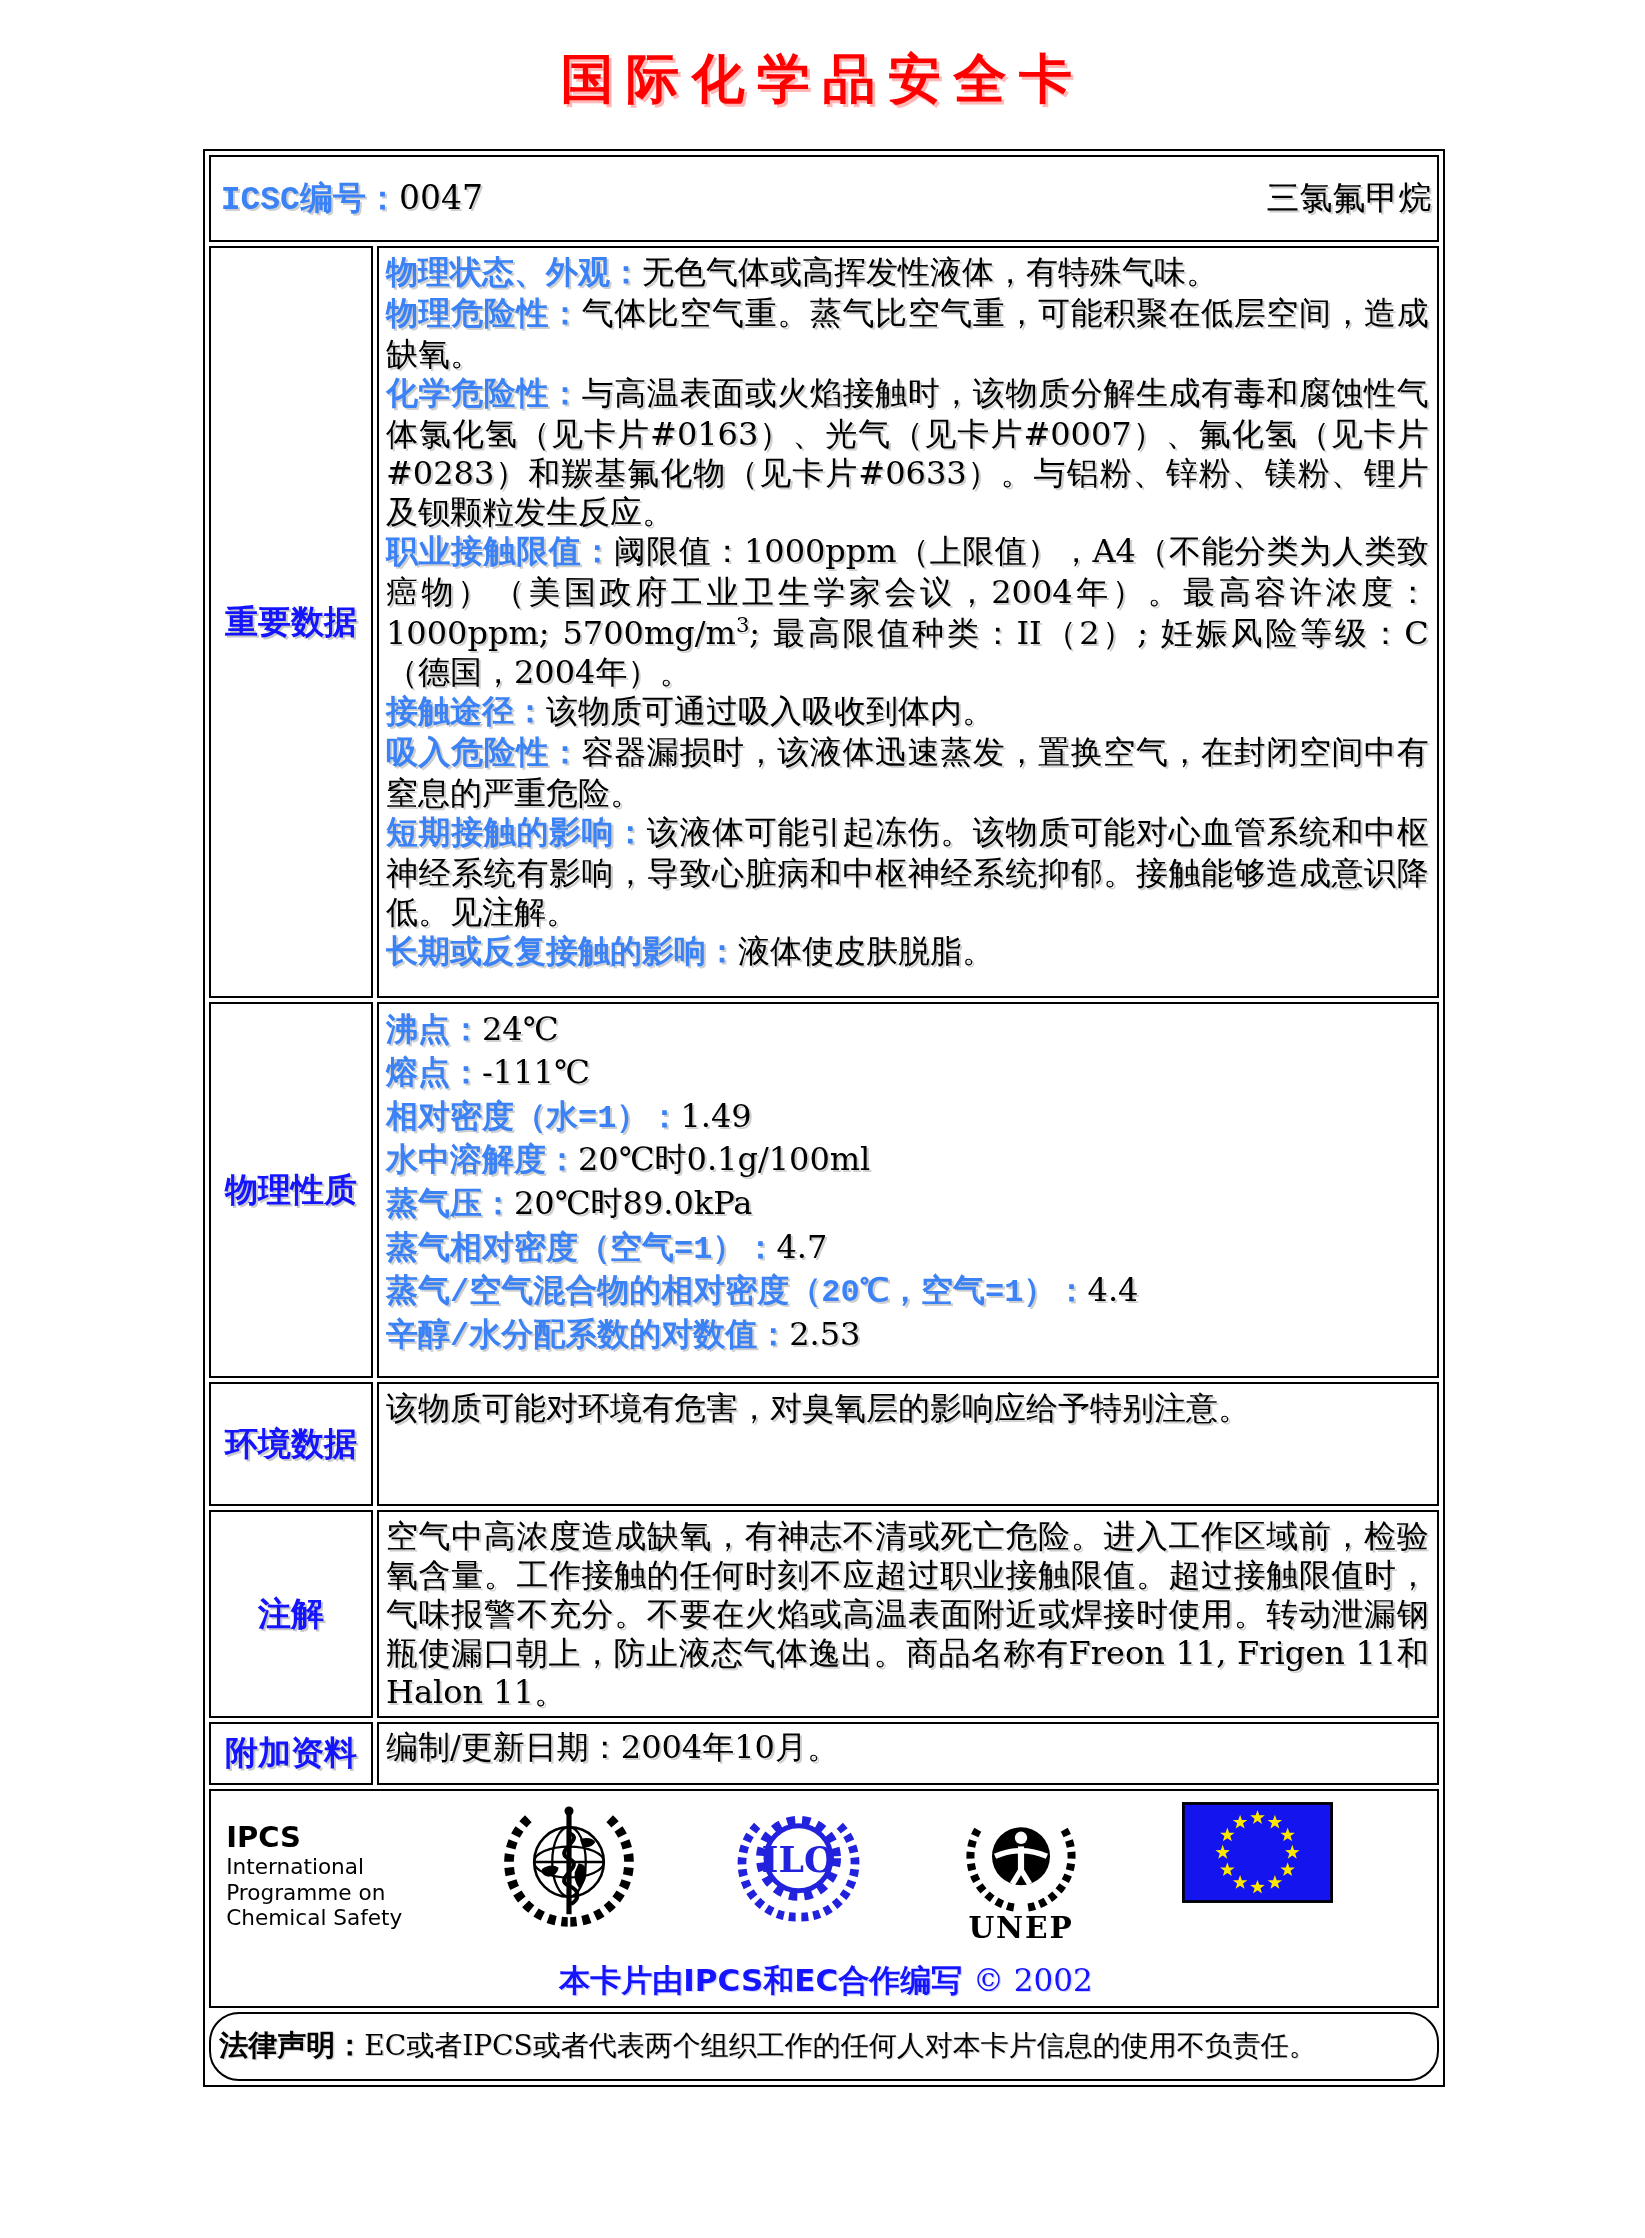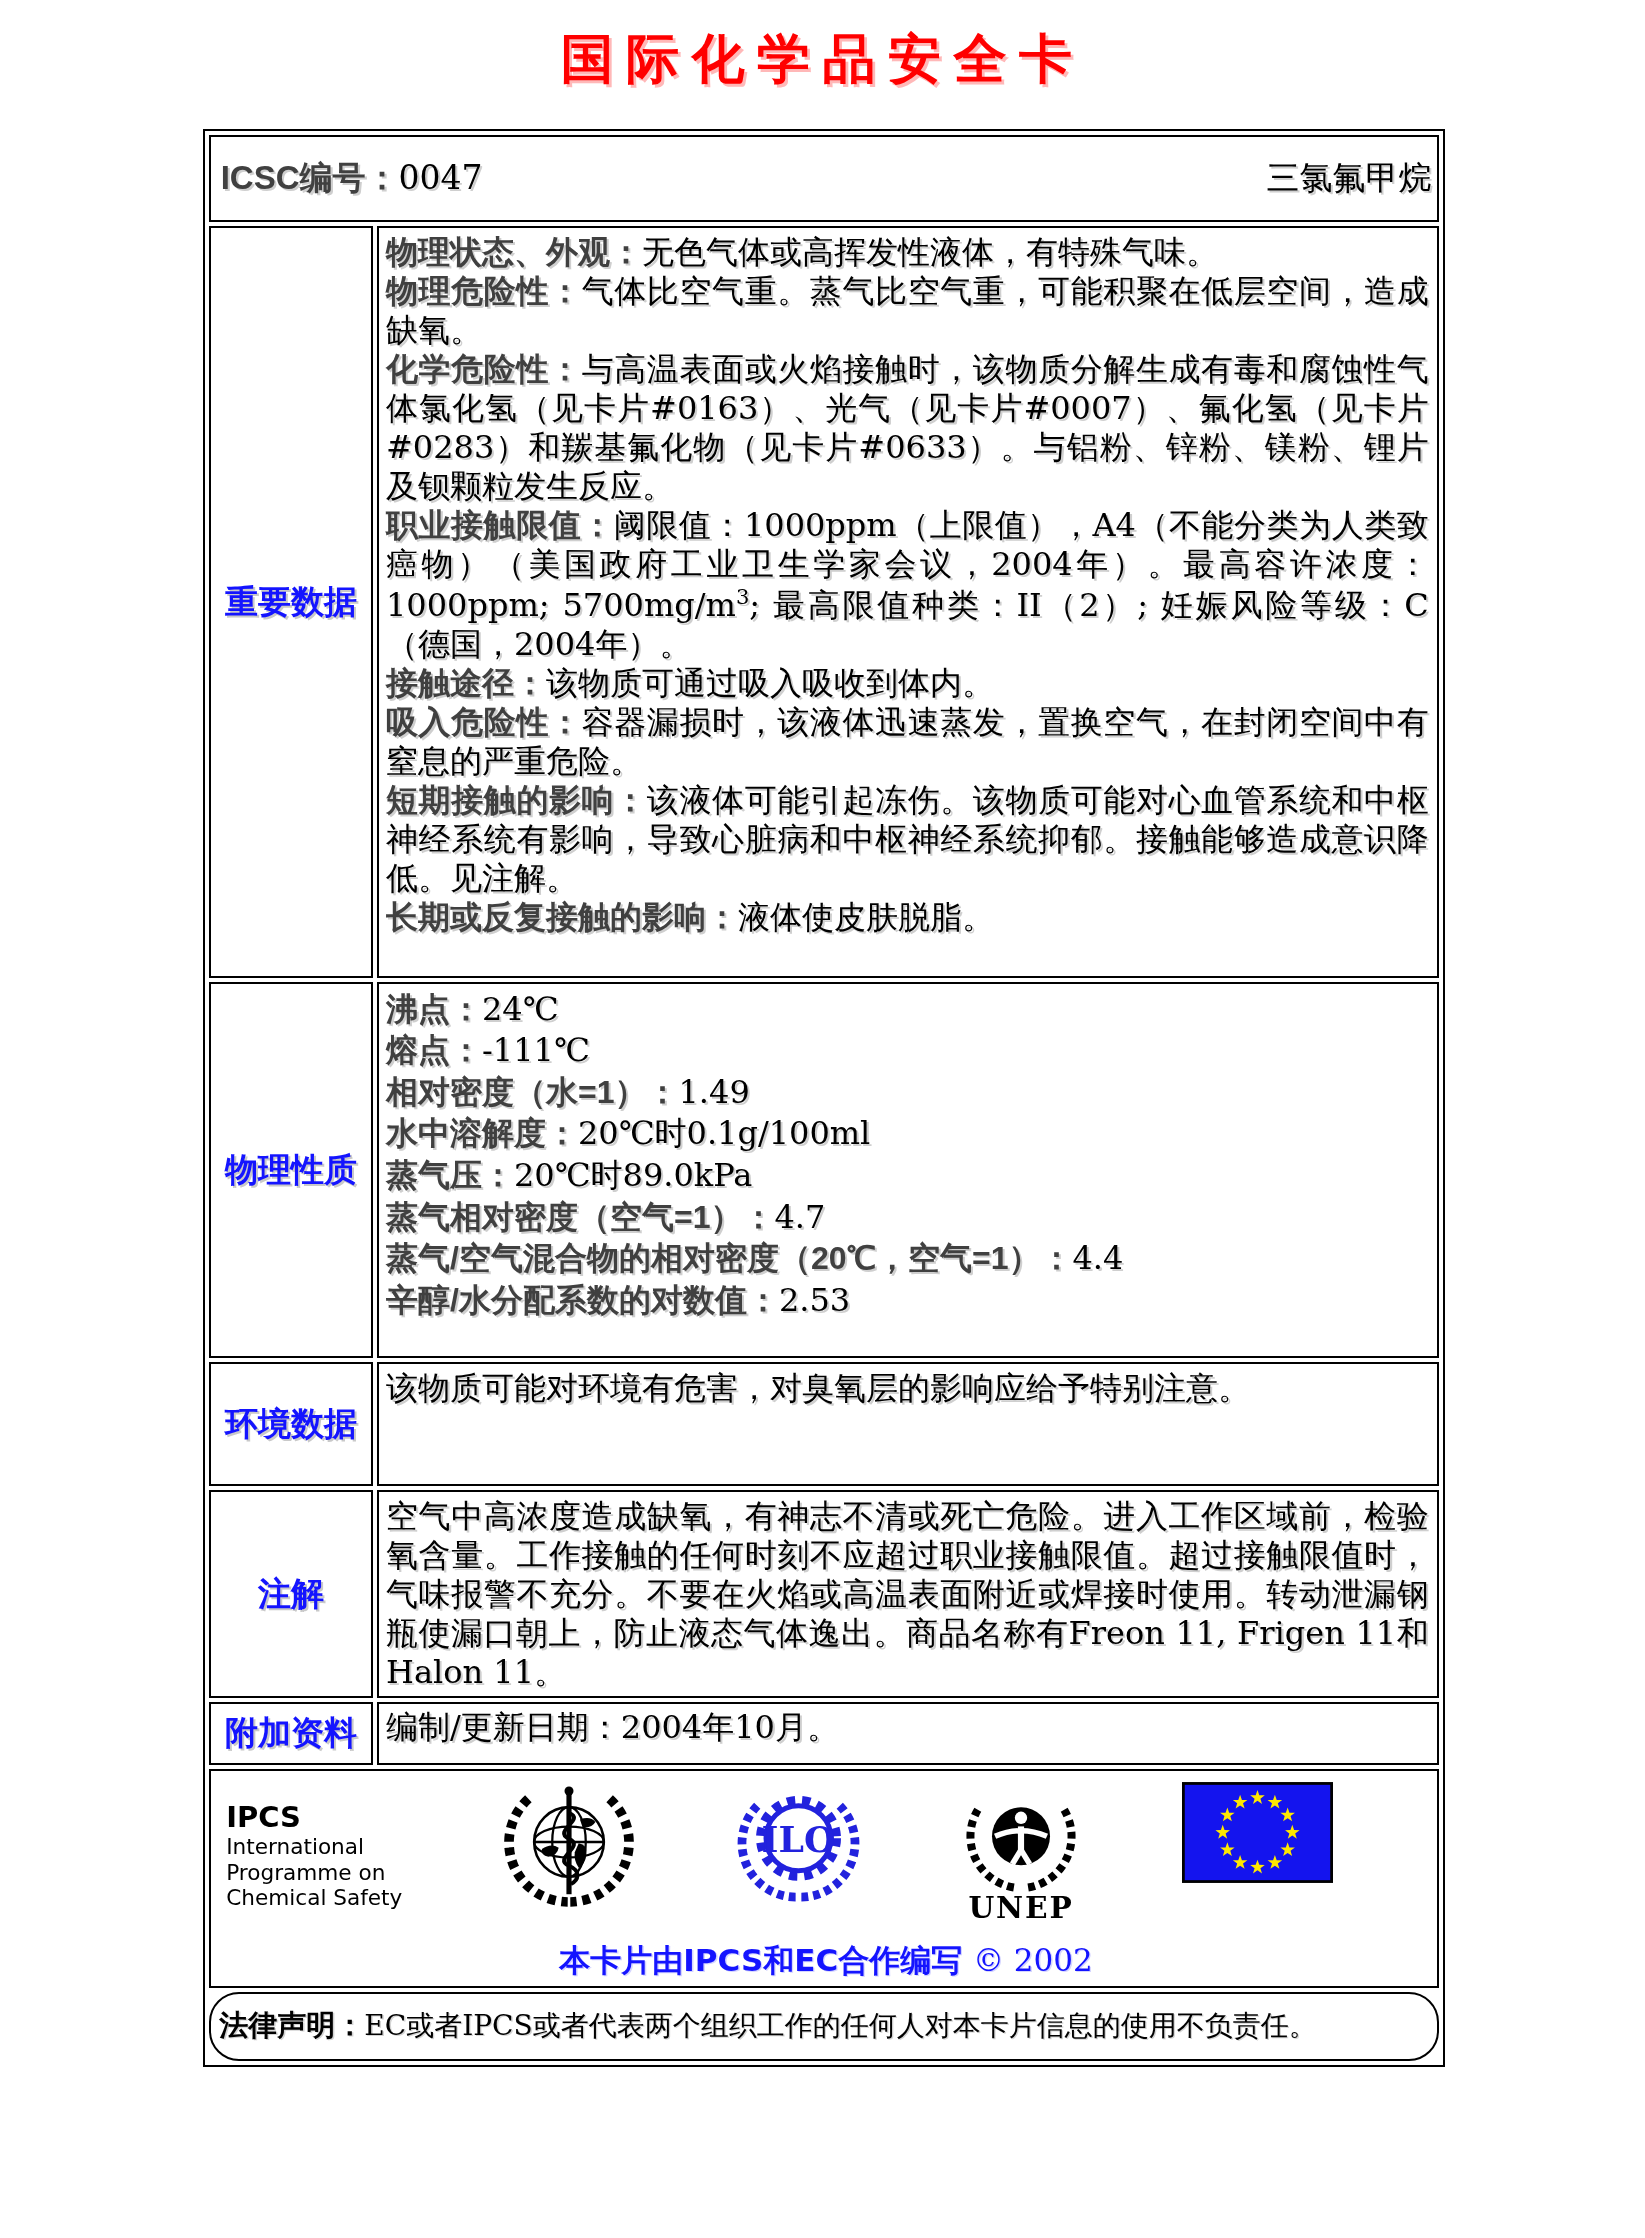--- a/index.html
+++ b/index.html
@@ -2,20 +2,21 @@
 <html style="font-size:11px"><head>
 <meta charset="utf-8">
 <style>
   html,body{margin:0;padding:0;background:#fff;}
   .page{
     position:relative;
     width:1645px;height:2156px;
     background:#ffffff;
     font-family:"DejaVu Serif","Liberation Serif",serif;
     color:#000;
+    margin-top:20px;
   }
   .title{
     position:absolute;top:24px;left:0;width:100%;
     text-align:center;
     font-family:"DejaVu Sans","Liberation Sans",sans-serif;
     font-size:53px;font-weight:bold;color:#ff0000;
     letter-spacing:12.5px;
     text-shadow:2.8px 2.8px 0 #ffb8b8;
     white-space:nowrap;
   }
@@ -46,22 +47,22 @@
     text-shadow:2.1px 2.1px 0 #cfcfcf;
   }
   td.header-cell{
     vertical-align:middle;
     font-size:33px;
     padding:4.2px 5.6px 4.2px 9.7px;
     text-shadow:2.1px 2.1px 0 #cfcfcf;
   }
   .header-flex{display:flex;justify-content:space-between;align-items:center;}
   .field-label{
-    font-family:Liberation Sans, sans-serif;
-    font-weight:700;color:#404040;
+    font-family:Liberation Mono, monospace;
+    font-weight:700;color:#3b82f6;
   }
   p.field{margin:0;}
   td.phys{line-height:1.3;}
   sup{font-size:0.66em;}
   
   td.logos-cell{vertical-align:top;padding:7px 7px 4.2px 11px;}
   .logos-flex{
     display:flex;align-items:flex-start;justify-content:space-between;
     padding:4.2px 97px 0 4.2px;height:145px;
   }

